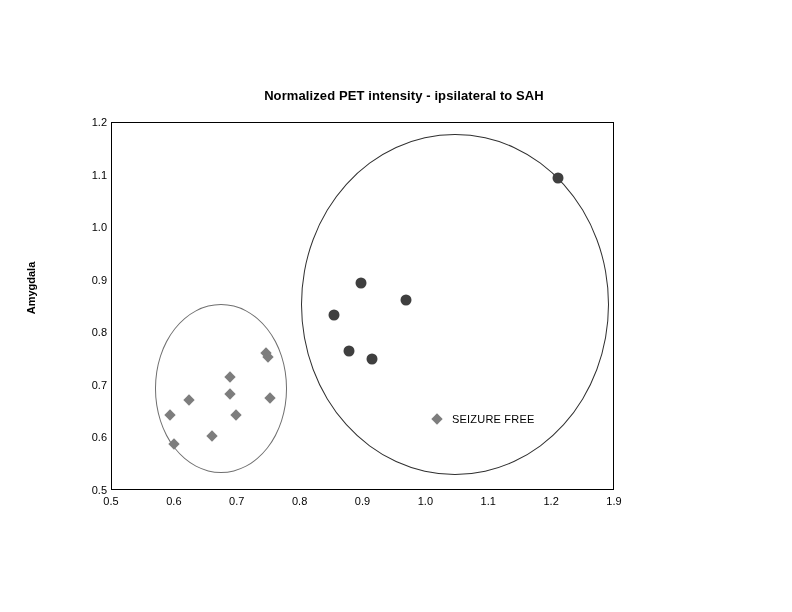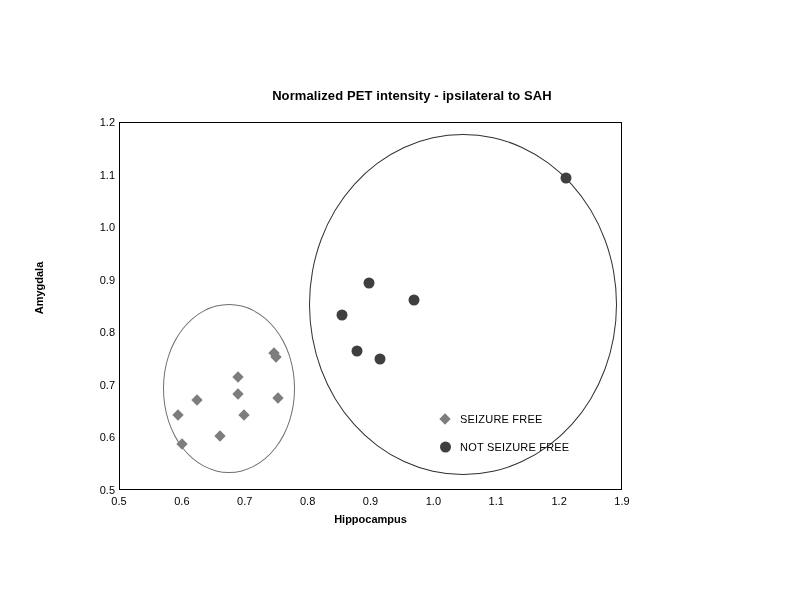--- a/index.html
+++ b/index.html
@@ -10,21 +10,21 @@
   body {
     width: 792px;
     height: 612px;
     font-family: "Liberation Sans", sans-serif;
     color: #000000;
     position: relative;
     overflow: hidden;
   }
   #figure {
     position: absolute;
-    left: 16px;
+    left: 8px;
     top: 0;
     width: 704px;
     height: 612px;
   }
   #chart-title {
     position: absolute;
     left: 0;
     top: 88px;
     width: 792px;
     text-align: center;
@@ -173,21 +173,20 @@
   }
 </style>
 </head>
 <body>
 
 <div id="figure">
 
   <div id="chart-title">Normalized PET intensity - ipsilateral to SAH</div>
 
   <div id="y-axis-label">Amygdala</div>
-  <div id="x-axis-label">Hippocampus</div>
 
   <div id="y-ticks">
       <div class="ytick" style="top: 368px;">0.5</div>
       <div class="ytick" style="top: 315.429px;">0.6</div>
       <div class="ytick" style="top: 262.857px;">0.7</div>
       <div class="ytick" style="top: 210.286px;">0.8</div>
       <div class="ytick" style="top: 157.714px;">0.9</div>
       <div class="ytick" style="top: 105.143px;">1.0</div>
       <div class="ytick" style="top: 52.5714px;">1.1</div>
       <div class="ytick" style="top: 0px;">1.2</div>
@@ -225,21 +224,17 @@
           <div class="marker circle" style="left: 259.674px; top: 236.046px; background: rgb(63, 63, 63);"></div>
           <div class="marker circle" style="left: 294.255px; top: 176.64px; background: rgb(63, 63, 63);"></div>
           <div class="marker circle" style="left: 445.784px; top: 55.2px; background: rgb(63, 63, 63);"></div>
         </div>
 
       <div id="legend">
         <div class="legend-row">
           <span class="legend-mark diamond"></span>
           <span class="legend-label">SEIZURE FREE</span>
         </div>
-        <div class="legend-row">
-          <span class="legend-mark circle"></span>
-          <span class="legend-label">NOT SEIZURE FREE</span>
-        </div>
       </div>
     </div>
   </div>
 
 </div>
 
 </body></html>

